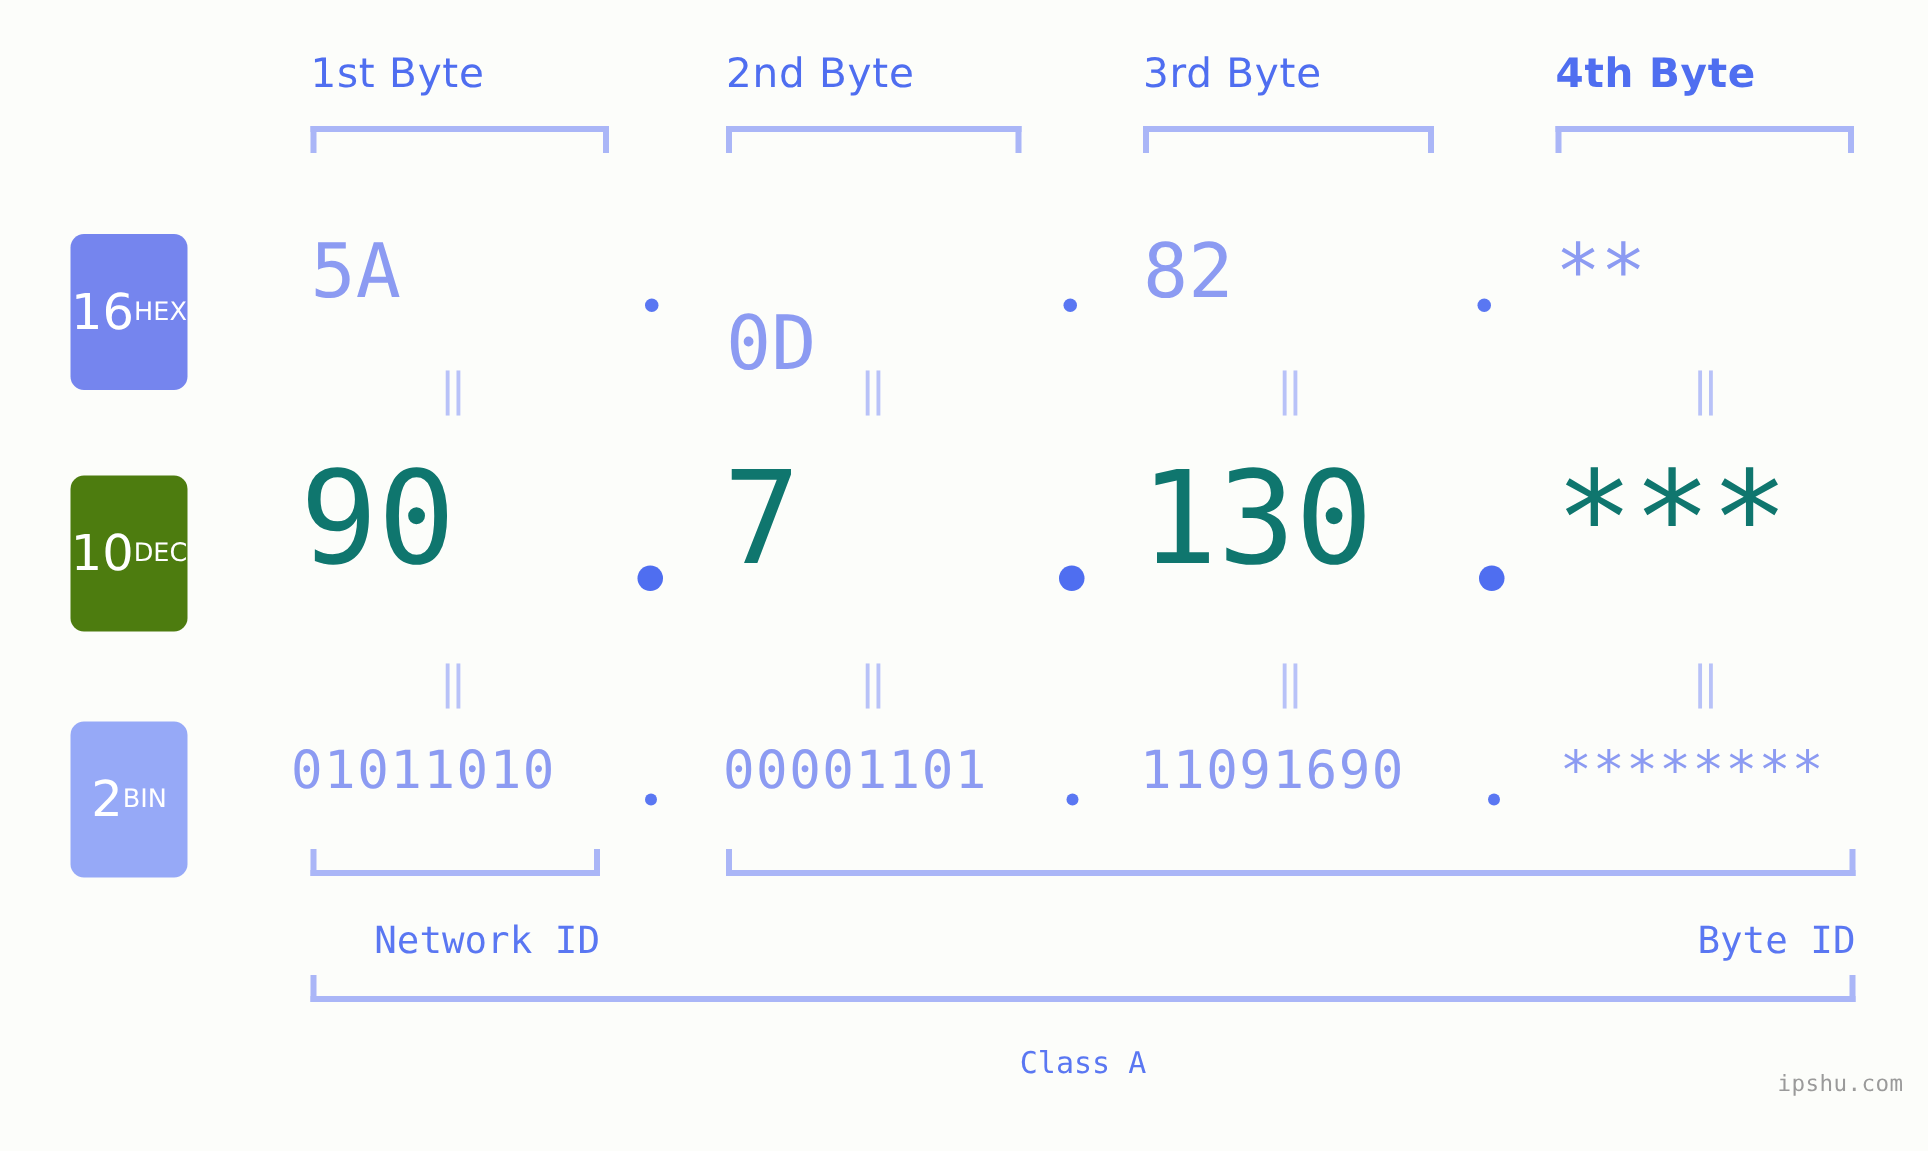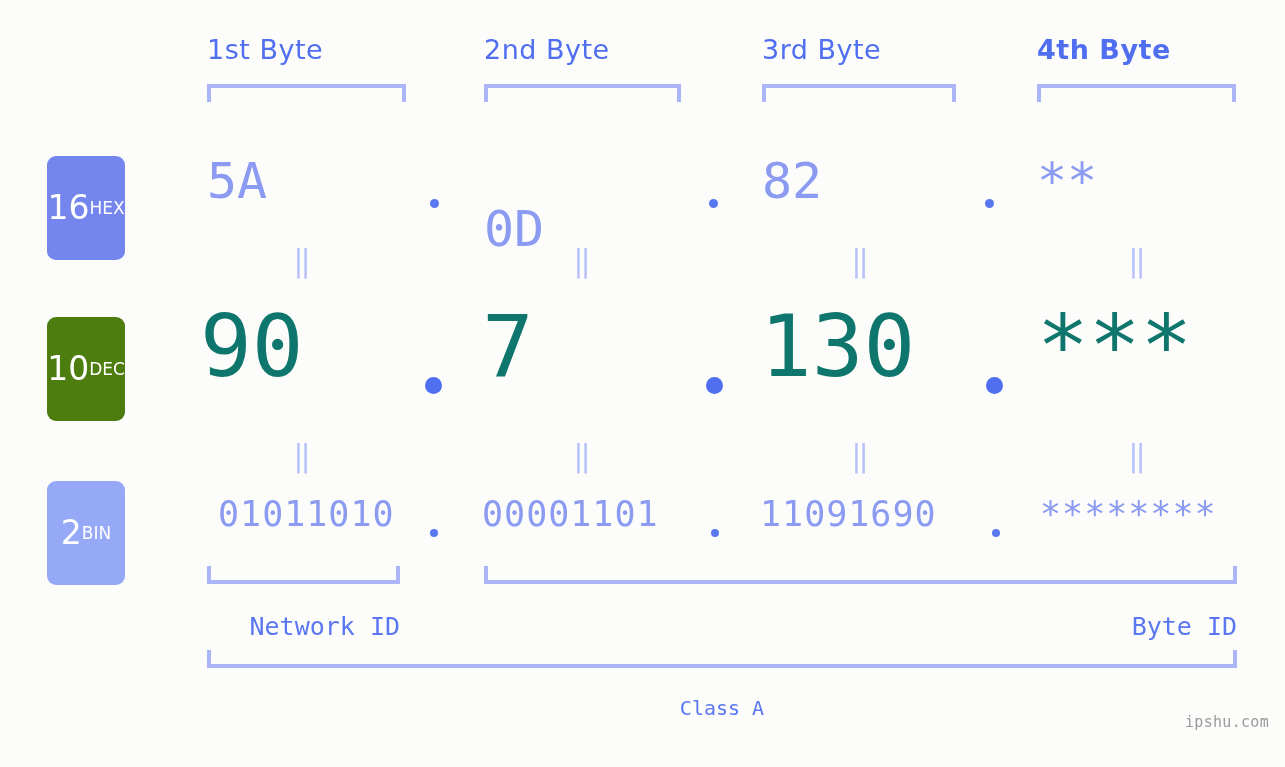--- a/index.html
+++ b/index.html
@@ -219,21 +219,21 @@
 </div>
 
 <div>
   <div class="eqmark eq-row2" style="left:281px;">‖</div>
   <div class="eqmark eq-row2" style="left:561px;">‖</div>
   <div class="eqmark eq-row2" style="left:839px;">‖</div>
   <div class="eqmark eq-row2" style="left:1116px;">‖</div>
 </div>
 
 <div class="row-bin">
-  <div class="val" style="left:218px; width:199px;">01011010</div>
+  <div class="val" style="left:194px; width:199px;">01011010</div>
   <div class="dot dot-bin" style="left:430px;"></div>
   <div class="val" style="left:482px; width:197px;">00001101</div>
   <div class="dot dot-bin" style="left:711px;"></div>
   <div class="val" style="left:760px; width:194px;">11091690</div>
   <div class="dot dot-bin" style="left:992px;"></div>
   <div class="val" style="left:1040px; width:199px;">********</div>
 </div>
 
 <div>
   <div class="bracket-bottom" style="left:207px; top:566px; width:193px;"></div>

